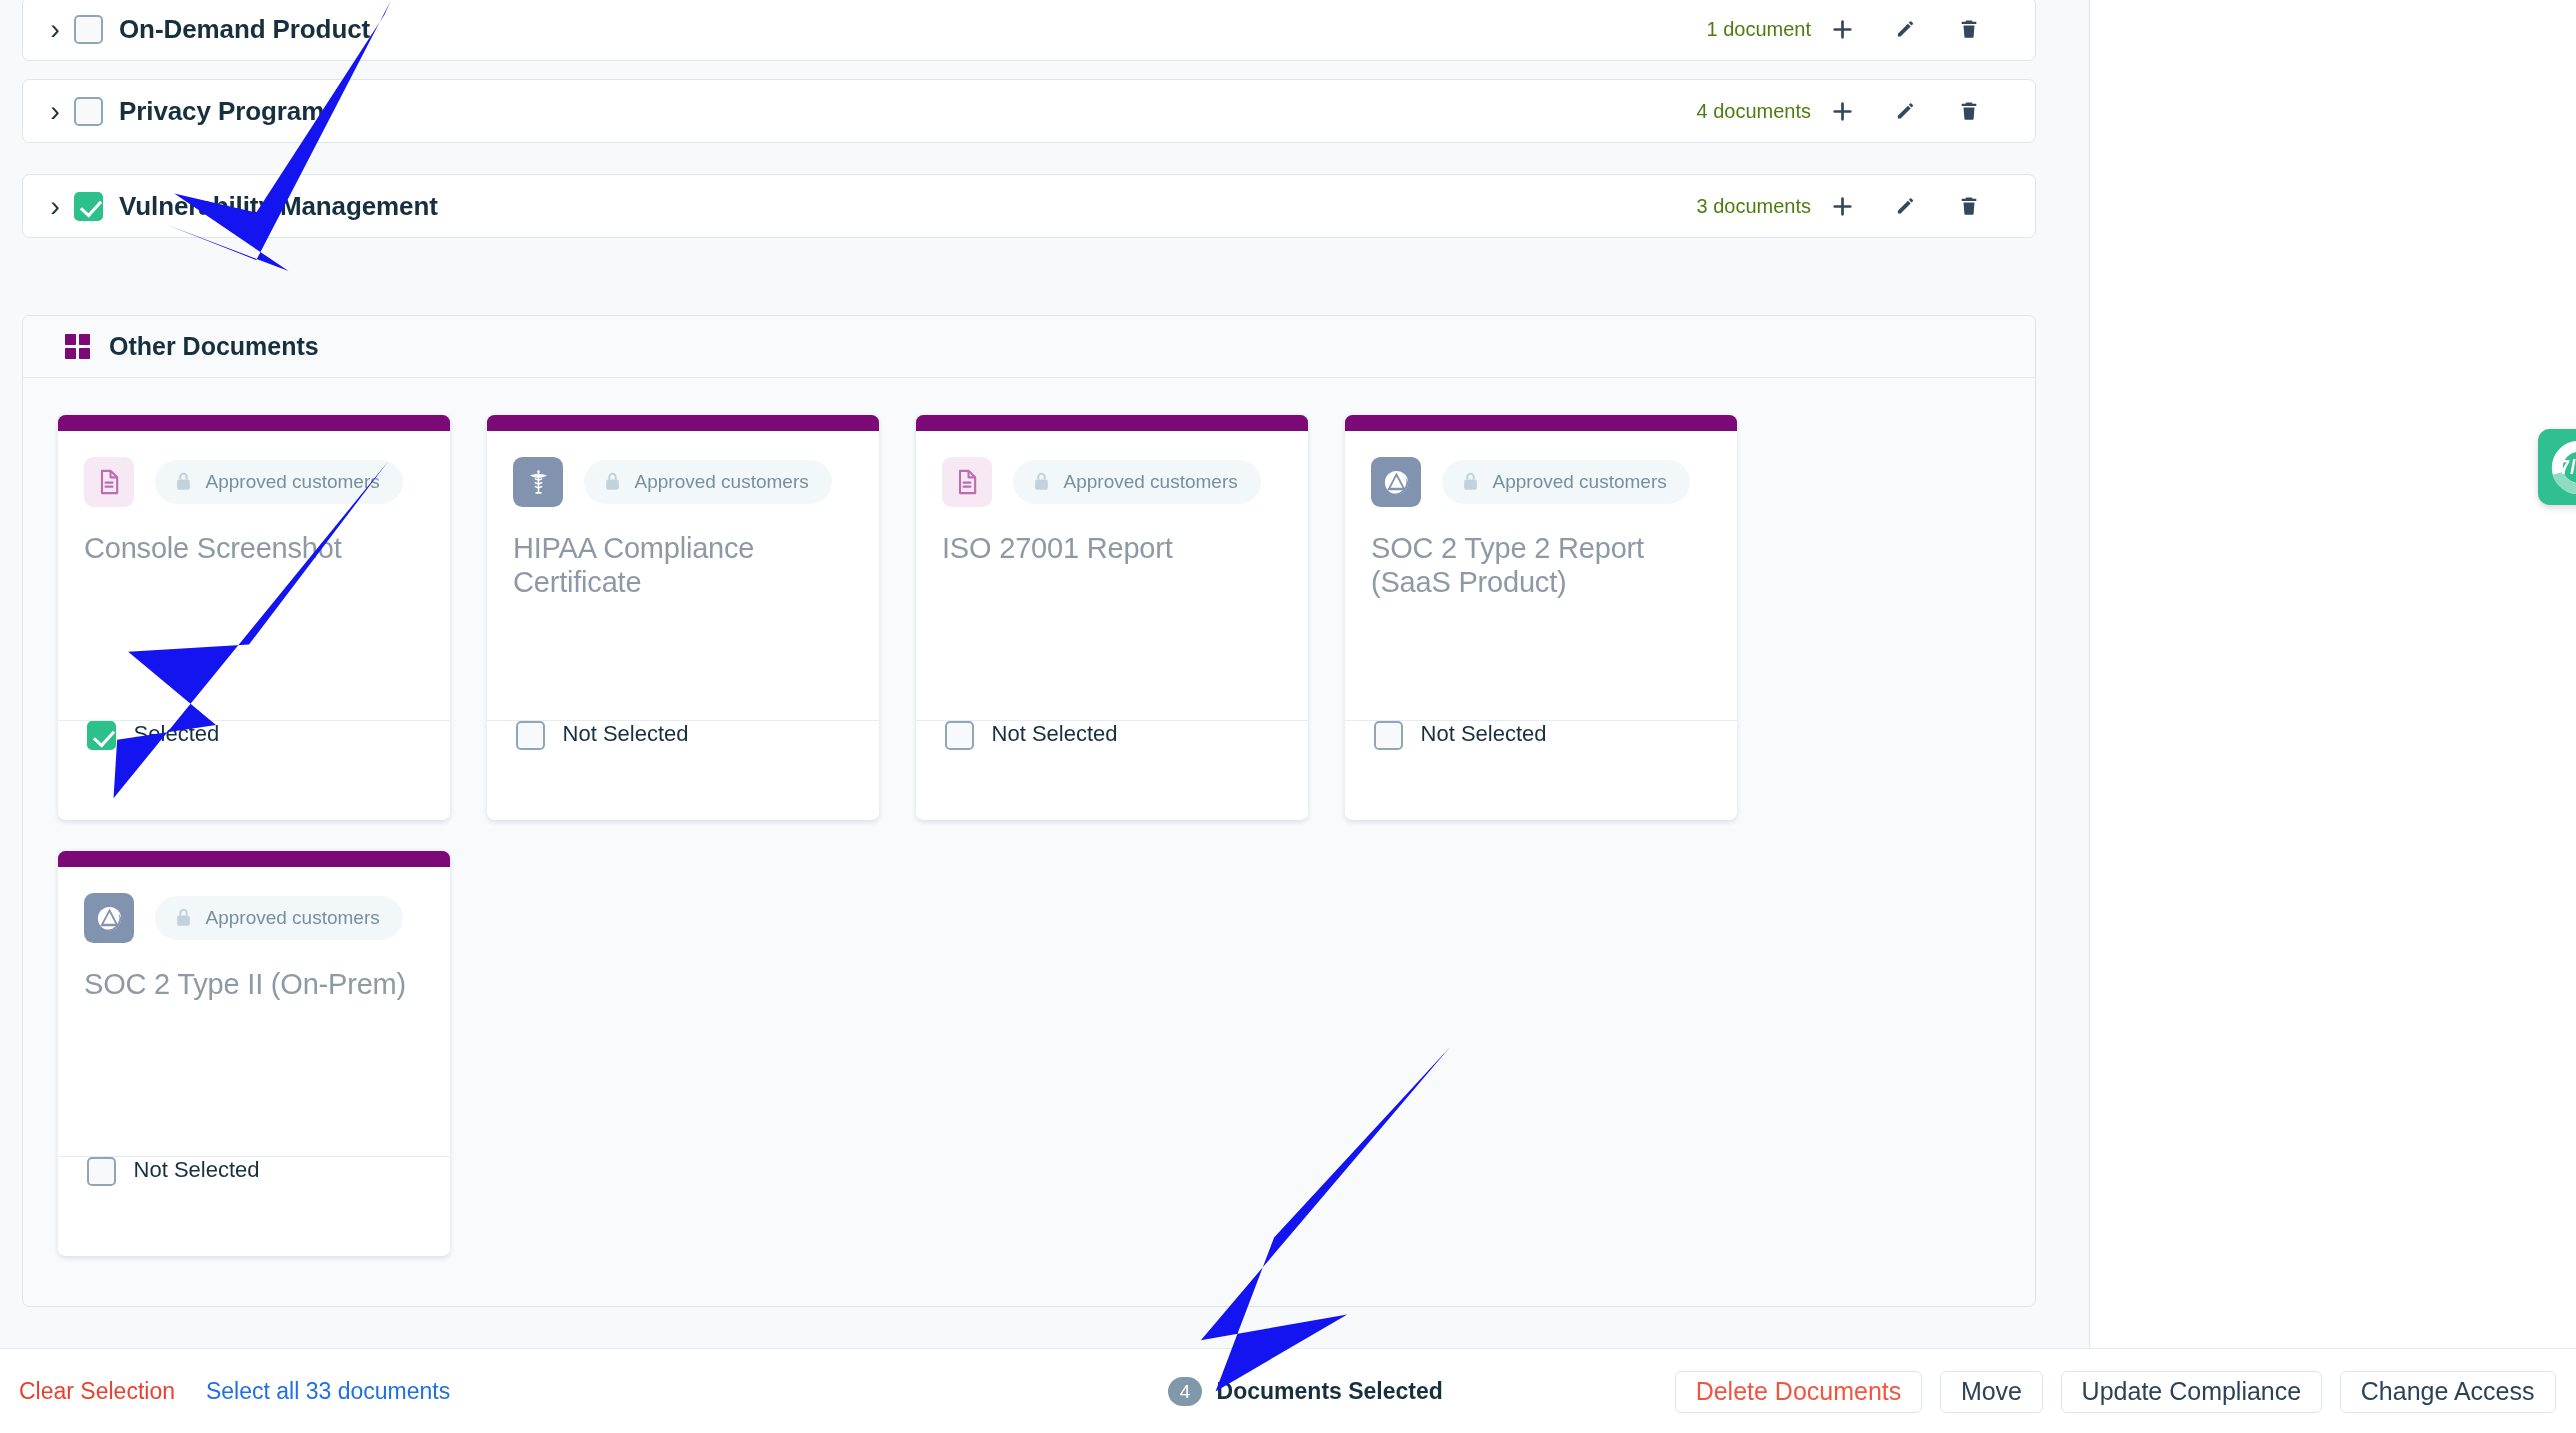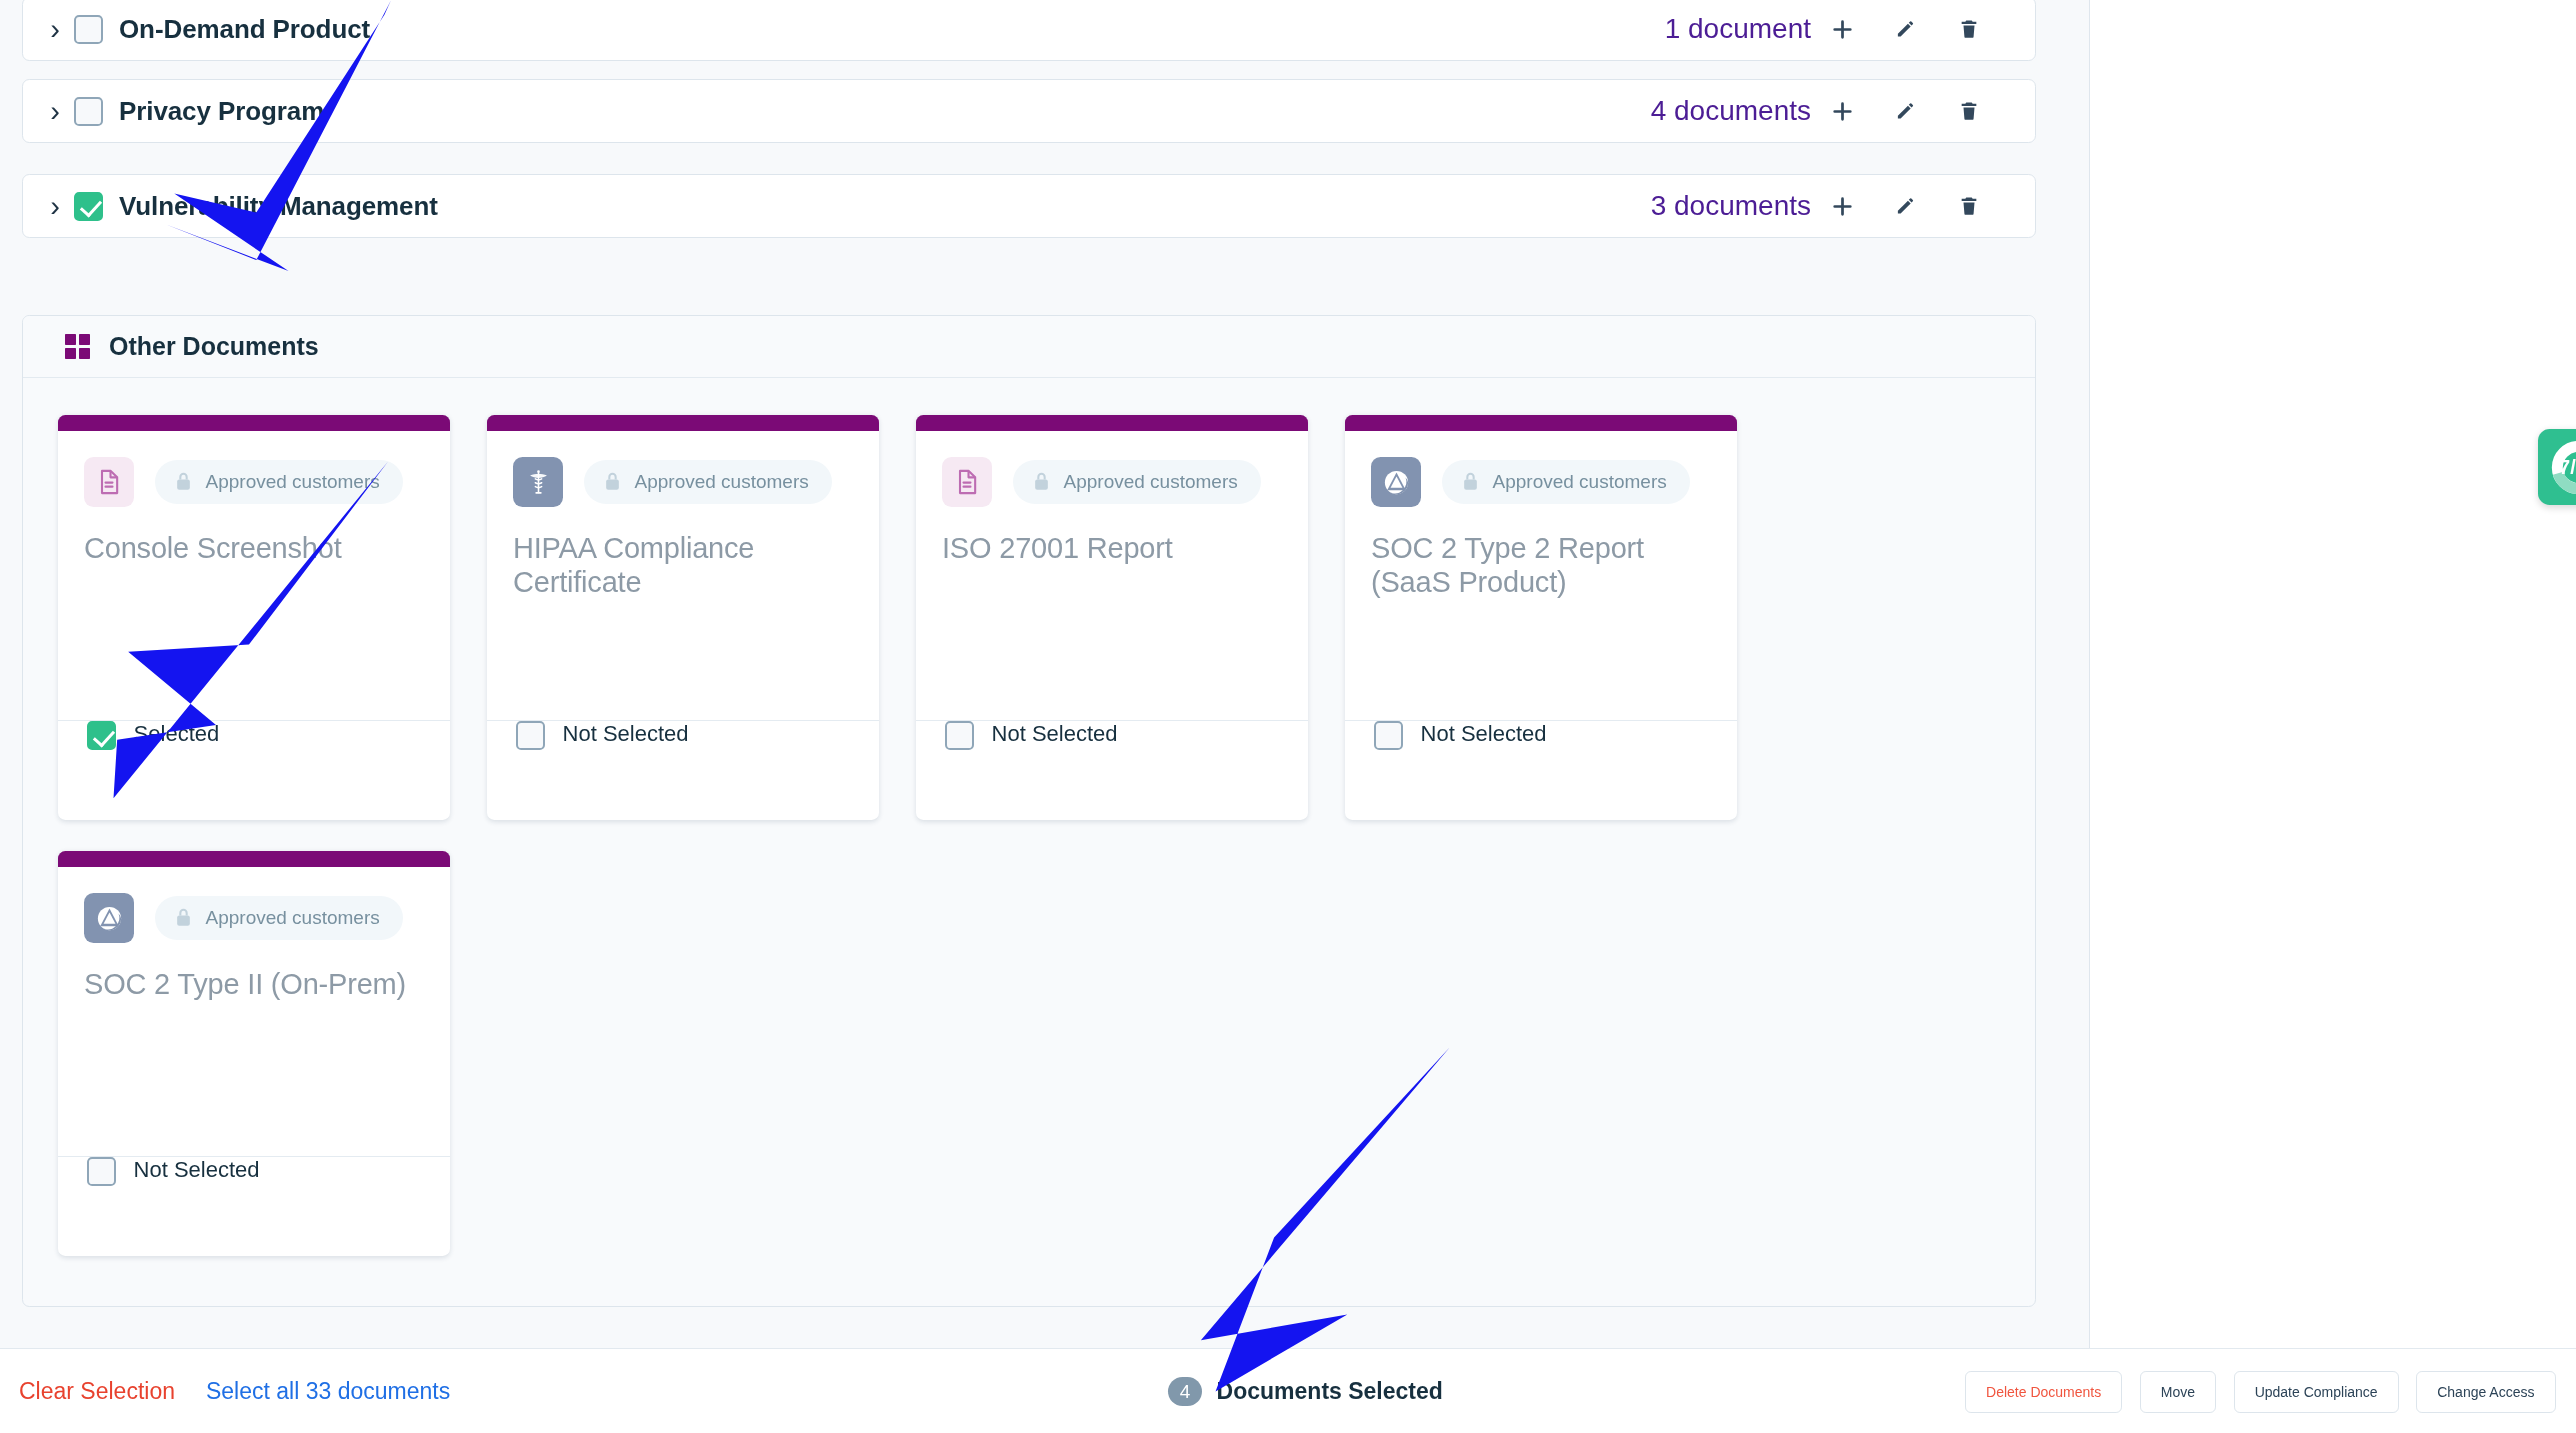--- a/index.html
+++ b/index.html
@@ -48,21 +48,21 @@
     width:8.8px; height:17px; border:solid #ffffff;
     border-width: 0 3.7px 3.7px 0; transform: rotate(42deg);
   }
   .folder-name {
     margin-left: 16px; font-size: 26px; font-weight: 700;
     color:#17303f; letter-spacing:-0.1px; white-space:nowrap;
   }
   .folder-right {
     margin-left:auto; display:flex; align-items:center; padding-right: 35px;
   }
-  .doc-count { font-size: 28px; color:#4c1d95; white-space:nowrap; }
+  .doc-count { font-size: 20px; color:#4d7c0f; white-space:nowrap; }
   .f-icon {
     width: 63px; display:flex; align-items:center; justify-content:center;
     color:#33485c;
   }
   .f-icon svg { display:block; }
 
   
   #other-panel {
     position:absolute; left:22px; top:315px;
     width:2014px; height:992px;
@@ -128,21 +128,21 @@
   .count-badge {
     min-width:34px; height:29px; border-radius:14.6px; background:#8198ab;
     color:#ffffff; font-size:19px; display:flex; align-items:center;
     justify-content:center; padding:0 10.3px;
   }
   #bb-center-label { margin-left:14.6px; font-size:23px; color:#17303f; white-space:nowrap;font-weight:bold; }
   #bb-right { position:absolute; right:20.5px; display:flex; gap:17.6px; }
   .btn {
     height:42px; border:1.5px solid #dde5ec; border-radius:5.9px;
     background:#ffffff; display:flex; align-items:center; justify-content:center;
-    padding: 0 20px; font-size:14px; color:#2c4357; white-space:nowrap; cursor:pointer;text-align:center;
+    padding: 0 20px; font-size:25px; color:#2c4357; white-space:nowrap; cursor:pointer;text-align:center;
   }
   .btn.danger { color:#f0553f; }
 
   
   #progress-widget {
     position:absolute; left:2538px; top:429px;
     width:81px; height:76px; border-radius:11.7px; background:#2fbf90;
     display:flex; align-items:center; justify-content:center;
     box-shadow: 0 2.2px 7.3px rgba(0,0,0,0.15);
   }

